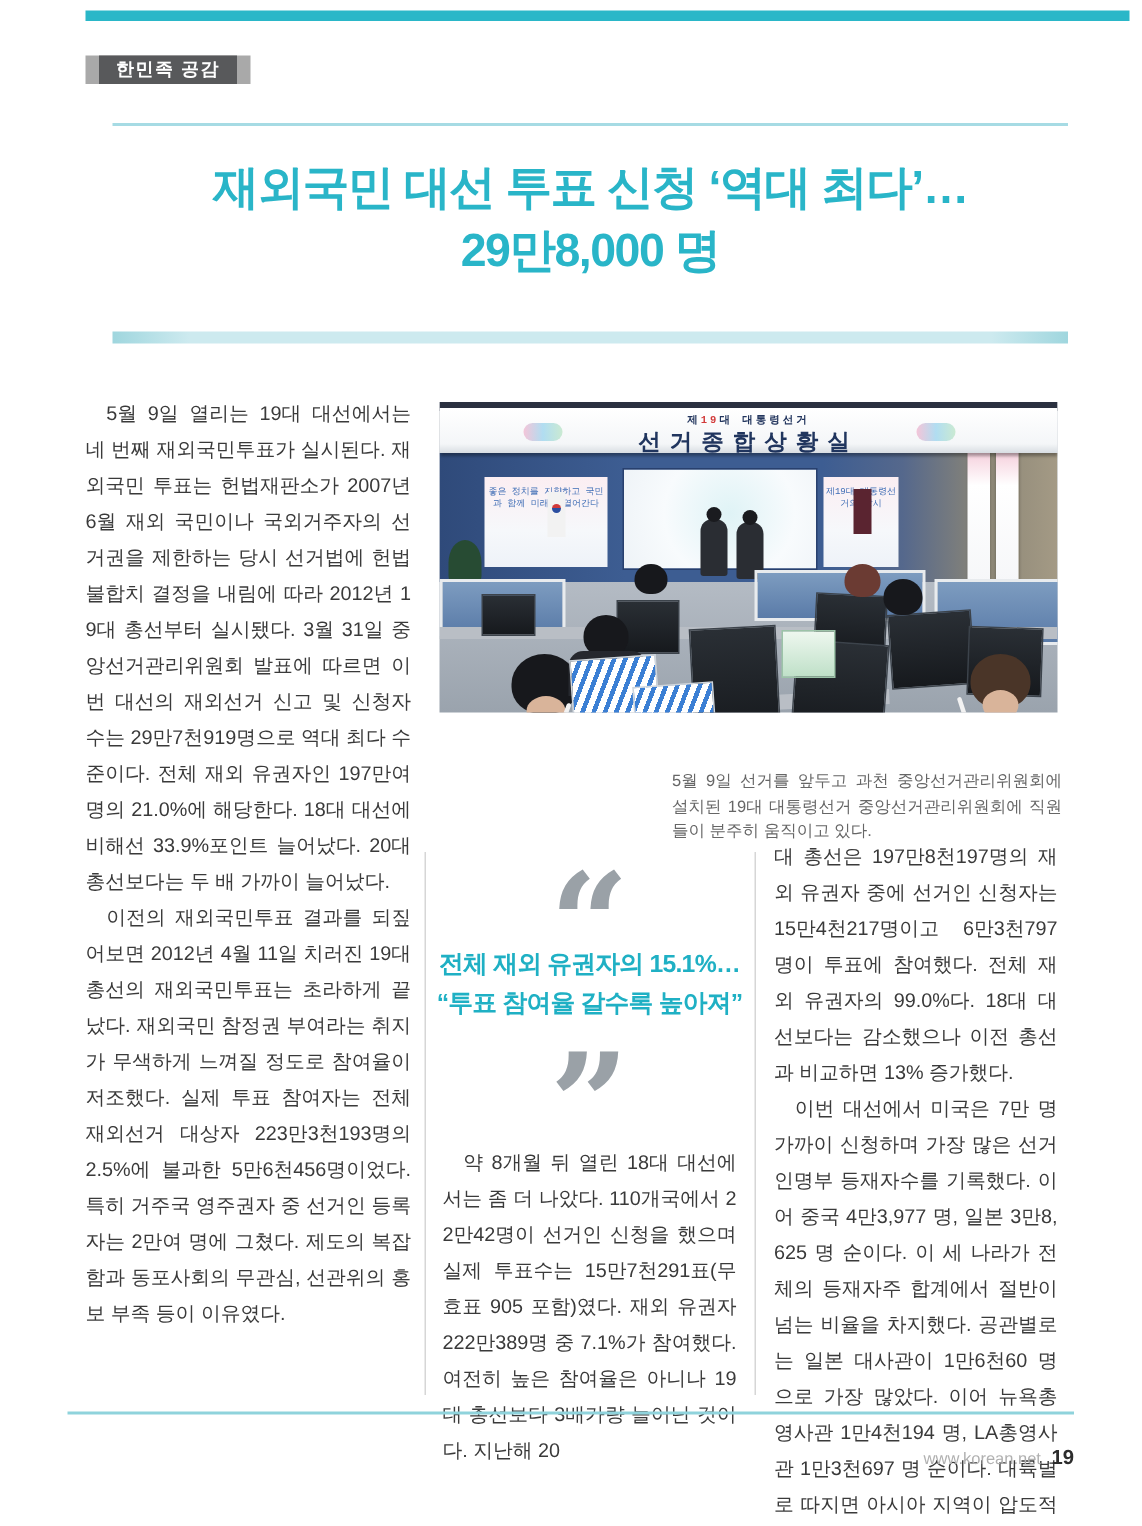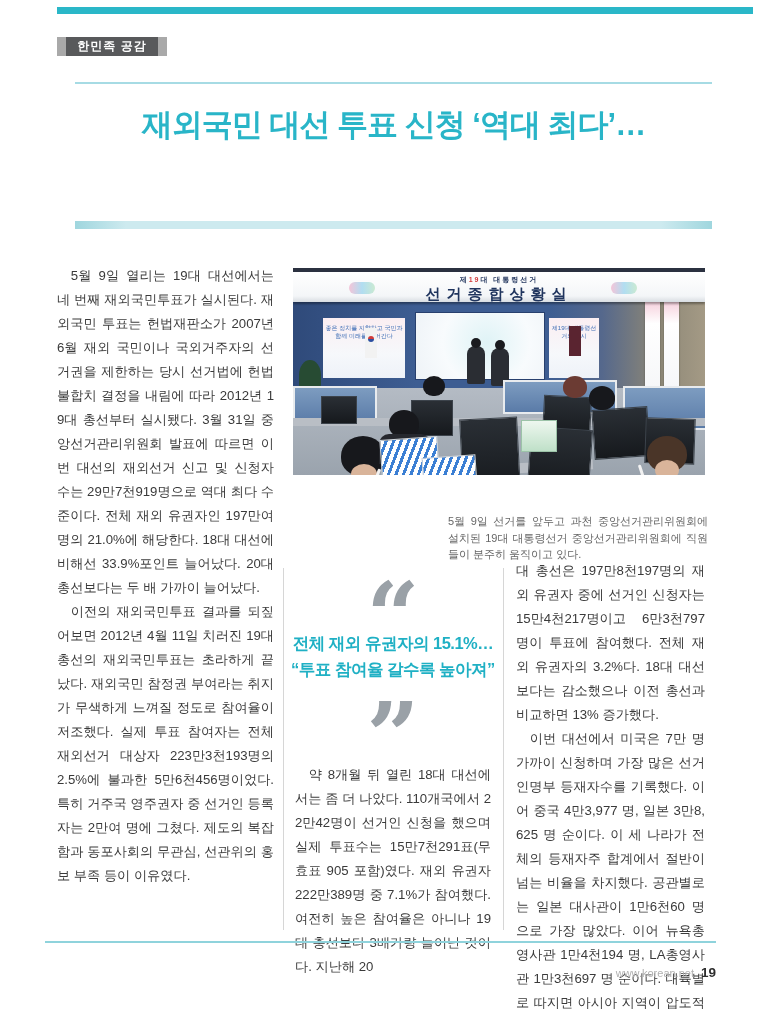--- a/index.html
+++ b/index.html
@@ -32,21 +32,21 @@
   .q{position:absolute;left:295px;width:196px;text-align:center;
      font-family:"DejaVu Serif","Liberation Serif",serif;font-weight:bold;
      font-size:92px;color:#9aa1a7;line-height:1;height:58px;overflow:hidden;}
   .q-open{top:570px;} .q-close{top:690px;}
   .quote-text{position:absolute;left:288px;top:630px;width:210px;text-align:center;
      color:#1fb0c4;font-weight:bold;font-size:16.5px;line-height:26px;letter-spacing:-0.5px;}
   .col2-para{position:absolute;left:295px;top:763px;width:196px;}
 
   
   .photo{position:absolute;left:293px;top:268px;width:412px;height:207px;overflow:hidden;
-         background:linear-gradient(180deg,#c9ced5 0%,#b3bac3 60%,#9aa3ad 100%);}
+         background:linear-gradient(180deg,#c9ced5 0%,#b3bac3 60%,#9aa3ad 100%);font-family:Liberation Mono, monospace;}
   .ph-ceiling{position:absolute;left:0;top:0;width:412px;height:6px;background:#2b3140;}
   .ph-banner{position:absolute;left:0;top:4px;width:412px;height:30px;
          background:linear-gradient(180deg,#ffffff 0%,#f4f6f8 80%,#d8dde2 100%);
          box-shadow:0 2px 2px rgba(0,0,0,.35);text-align:center;}
   .ph-banner-top{font-size:7px;color:#23365e;letter-spacing:2px;margin-top:3px;font-weight:bold;}
   .ph-banner-top .red{color:#d23a3a;}
   .ph-banner-main{font-size:15px;font-weight:bold;color:#20355e;letter-spacing:6px;margin-top:0px;}
   .ph-logo{position:absolute;top:10px;width:26px;height:12px;border-radius:6px;opacity:.8;
          background:linear-gradient(90deg,#f3b8d0,#9fd6ef,#bfe6c8);}
   .ph-logo.l{left:56px;} .ph-logo.r{left:318px;}
@@ -102,20 +102,21 @@
   <div class="badge">
     <div class="badge-inner">
       <span>한민족 공감</span>
     </div>
   </div>
 
   <div class="rule-thin"></div>
 
   <h1 class="title">
     <span>재외국민 대선 투표 신청 ‘역대 최다’…</span><br>
+    <span>29만8,000 명</span>
   </h1>
 
   <div class="rule-thick"></div>
 
   <div class="col col1">
     <p>5월 9일 열리는 19대 대선에서는 네 번째 재외국민투표가 실시된다. 재외국민 투표는 헌법재판소가 2007년 6월 재외 국민이나 국외거주자의 선거권을 제한하는 당시 선거법에 헌법 불합치 결정을 내림에 따라 2012년 19대 총선부터 실시됐다. 3월 31일 중앙선거관리위원회 발표에 따르면 이번 대선의 재외선거 신고 및 신청자 수는 29만7천919명으로 역대 최다 수준이다. 전체 재외 유권자인 197만여 명의 21.0%에 해당한다. 18대 대선에 비해선 33.9%포인트 늘어났다. 20대 총선보다는 두 배 가까이 늘어났다.</p>
     <p>이전의 재외국민투표 결과를 되짚어보면 2012년 4월 11일 치러진 19대 총선의 재외국민투표는 초라하게 끝났다. 재외국민 참정권 부여라는 취지가 무색하게 느껴질 정도로 참여율이 저조했다. 실제 투표 참여자는 전체 재외선거 대상자 223만3천193명의 2.5%에 불과한 5만6천456명이었다. 특히 거주국 영주권자 중 선거인 등록자는 2만여 명에 그쳤다. 제도의 복잡함과 동포사회의 무관심, 선관위의 홍보 부족 등이 이유였다.</p>
   </div>
 
   <div class="photo">
@@ -188,21 +189,21 @@
   <div class="quote-text">
     <span>전체 재외 유권자의 15.1%…</span><br>
     <span>“투표 참여율 갈수록 높아져”</span>
   </div>
   <div class="q q-close">”</div>
   <div class="col col2-para col" style="position:absolute;">
     <p>약 8개월 뒤 열린 18대 대선에서는 좀 더 나았다. 110개국에서 22만42명이 선거인 신청을 했으며 실제 투표수는 15만7천291표(무효표 905 포함)였다. 재외 유권자 222만389명 중 7.1%가 참여했다. 여전히 높은 참여율은 아니나 19대 총선보다 3배가량 늘어난 것이다. 지난해 20</p>
   </div>
 
   <div class="col col3">
-    <p style="text-indent:0;">대 총선은 197만8천197명의 재외 유권자 중에 선거인 신청자는 15만4천217명이고 6만3천797명이 투표에 참여했다. 전체 재외 유권자의 3.2%다. 18대 대선보다는 감소했으나 이전 총선과 비교하면 13% 증가했다.</p>
+    <p style="text-indent:0;">대 총선은 197만8천197명의 재외 유권자 중에 선거인 신청자는 15만4천217명이고 6만3천797명이 투표에 참여했다. 전체 재외 유권자의 99.0%다. 18대 대선보다는 감소했으나 이전 총선과 비교하면 13% 증가했다.</p>
     <p><span>이번 대선에서 미국은 7만 명 가까이 신청하며 가장 많은 선거인명부 등재자수를 기록했다. 이어 중국 4만3,977 명, 일본 3만8,625 명 순이다. 이 세 나라가 전체의 등재자주 합계에서 절반이 넘는 비율을 차지했다. 공관별로는 일본 대사관이 1만6천60 명으로 가장 많았다. 이어 뉴욕총영사관 1만4천194 명, LA총영사관 1만3천697 명 순이다. 대륙별로 따지면 아시아 지역이 압도적이고 이어 아메리카 대륙, 유럽, 중동 등의 순이다.</span> </p>
   </div>
 
   <div class="footer-rule"></div>
   <div class="footer">
     <span class="url">www.korean.net</span><span class="pageno">19</span>
   </div>
 
 </div>
 

